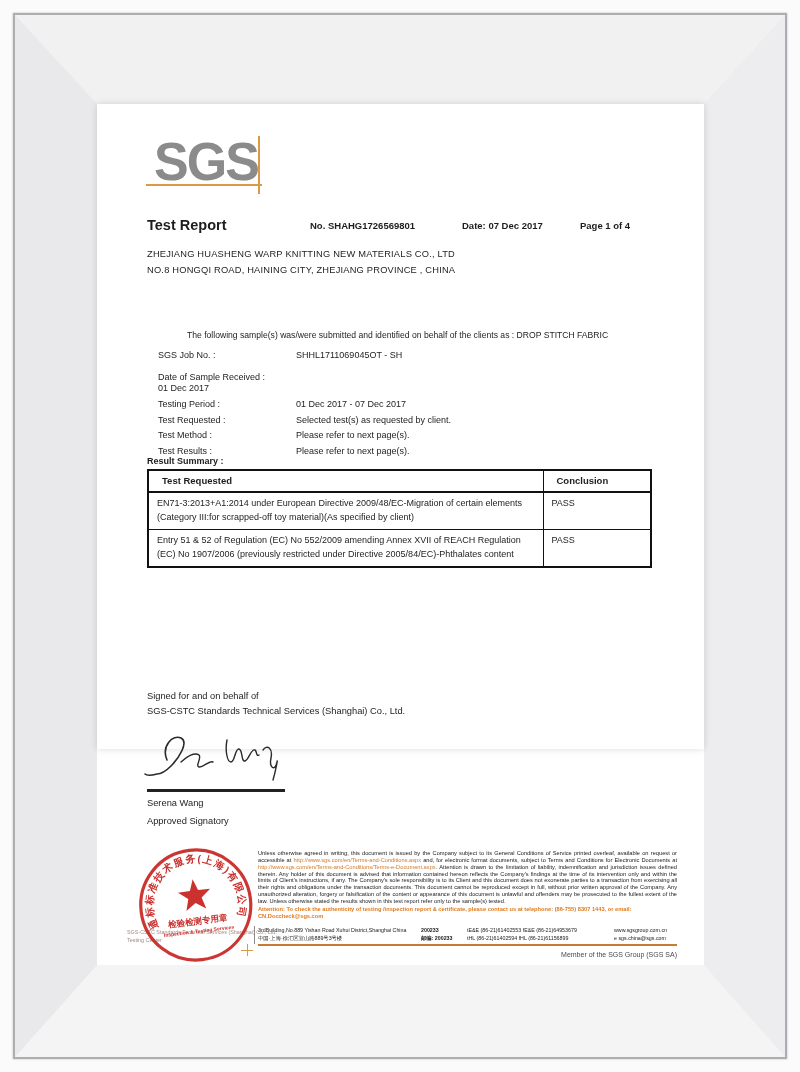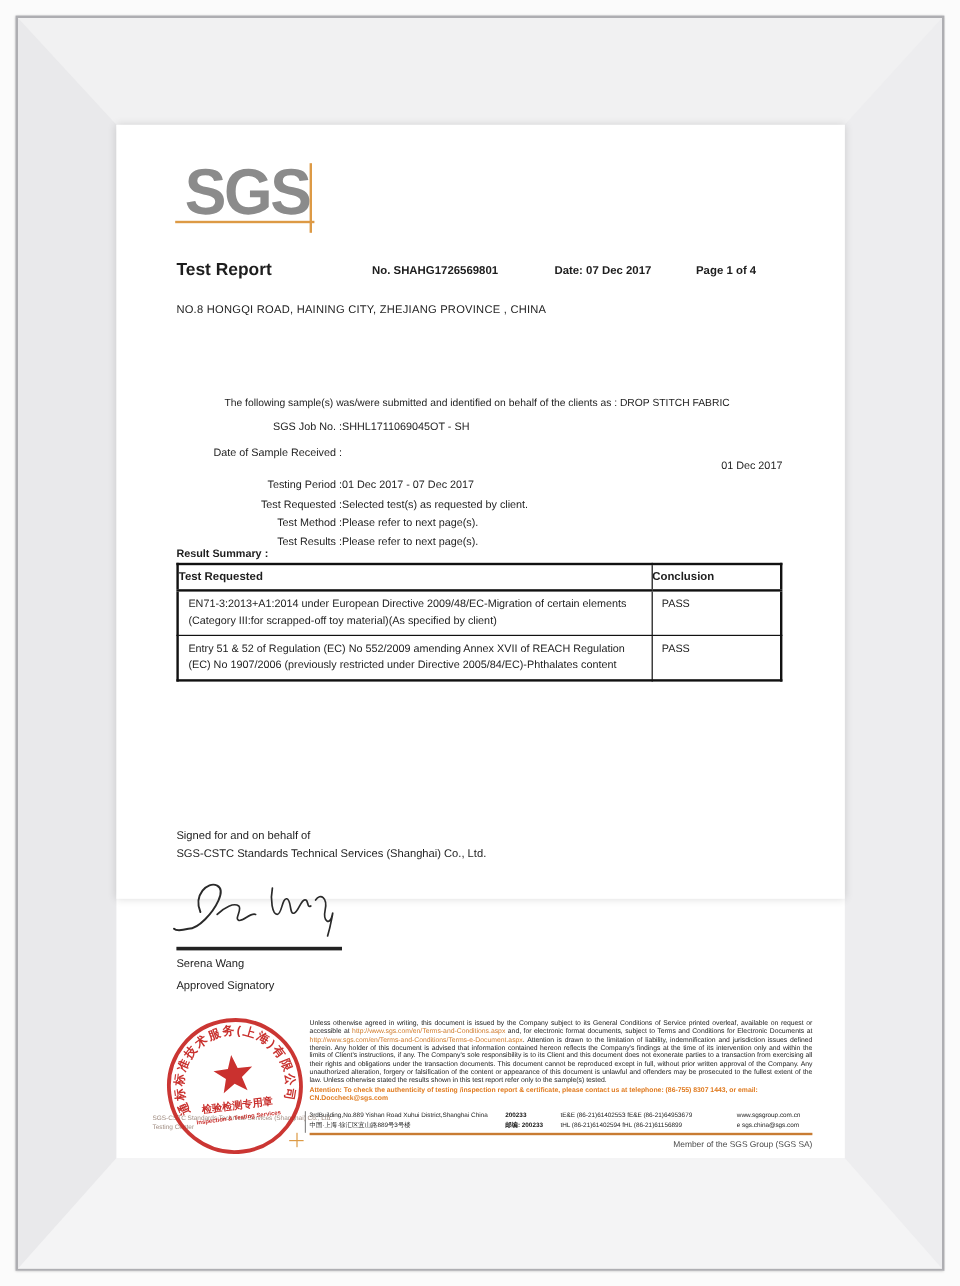--- a/index.html
+++ b/index.html
@@ -42,21 +42,21 @@
   .fields { width:505px; }
   .field { display:flex; margin-bottom:4px; font-size:9px; }
   .field .lab { width:138px; flex:none; }
   .field.gap { margin-top:10px;flex-direction:column; }
 
   .rs-label { font-size:9px; font-weight:700; }
 
   
   table.results { border-collapse:collapse; width:505px; border:2px solid #111; font-size:9px; }
   table.results th, table.results td { border:1px solid #111; vertical-align:top; }
-  table.results th { border-bottom:2px solid #111; font-size:9.5px; text-align:left; padding:4px 0; }
+  table.results th { border-bottom:2px solid #111; font-size:9.5px; text-align:left; padding:4px 13px; }
   table.results th.ccol { text-align:left; }
   table.results td { padding:4px 8px; line-height:1.55; }
   table.results td.pass { font-weight:400;margin-top:43px; }
   .ccol { width:108px; }
 
   
   .sig-line1, .sig-line2 { font-size:9.3px; }
   .sig-rule { width:138px; height:2.5px; background:#222; }
   .sig-name { font-size:9.3px; }
   .sig-role { font-size:9.3px; margin-top:4px; }
@@ -100,26 +100,27 @@
   <div class="abs logo-vline" style="left:161px; top:32px;"></div>
 
   <div class="abs" style="left:50px; top:112px; width:510px; height:18px;">
     <span class="abs title" style="left:0; top:0;">Test Report</span>
     <span class="abs hmeta" style="left:163px; top:4px;">No. SHAHG1726569801</span>
     <span class="abs hmeta" style="left:315px; top:4px;">Date: 07 Dec 2017</span>
     <span class="abs hmeta" style="left:433px; top:4px;">Page 1 of 4</span>
   </div>
 
   <div class="abs" style="left:50px; top:144px; width:520px;">
+    <div class="client-name">ZHEJIANG HUASHENG WARP KNITTING NEW MATERIALS CO., LTD</div>
     <div class="client-addr">NO.8 HONGQI ROAD, HAINING CITY, ZHEJIANG PROVINCE , CHINA</div>
   </div>
 
   <div class="abs intro" style="left:50px; top:226px; width:520px;margin-left:40px;">The following sample(s) was/were submitted and identified on behalf of the clients as : DROP STITCH FABRIC</div>
 
-  <div class="abs fields" style="left:50px; top:246px;text-align:right;">
+  <div class="abs fields" style="left:61px; top:246px;">
     <div class="field">
       <span class="lab">SGS Job No. :</span>
       <span class="val">SHHL1711069045OT - SH</span>
     </div>
     <div class="field gap">
       <span class="lab">Date of Sample Received :</span>
       <span class="val">01 Dec 2017</span>
     </div>
     <div class="field">
       <span class="lab">Testing Period :</span>

